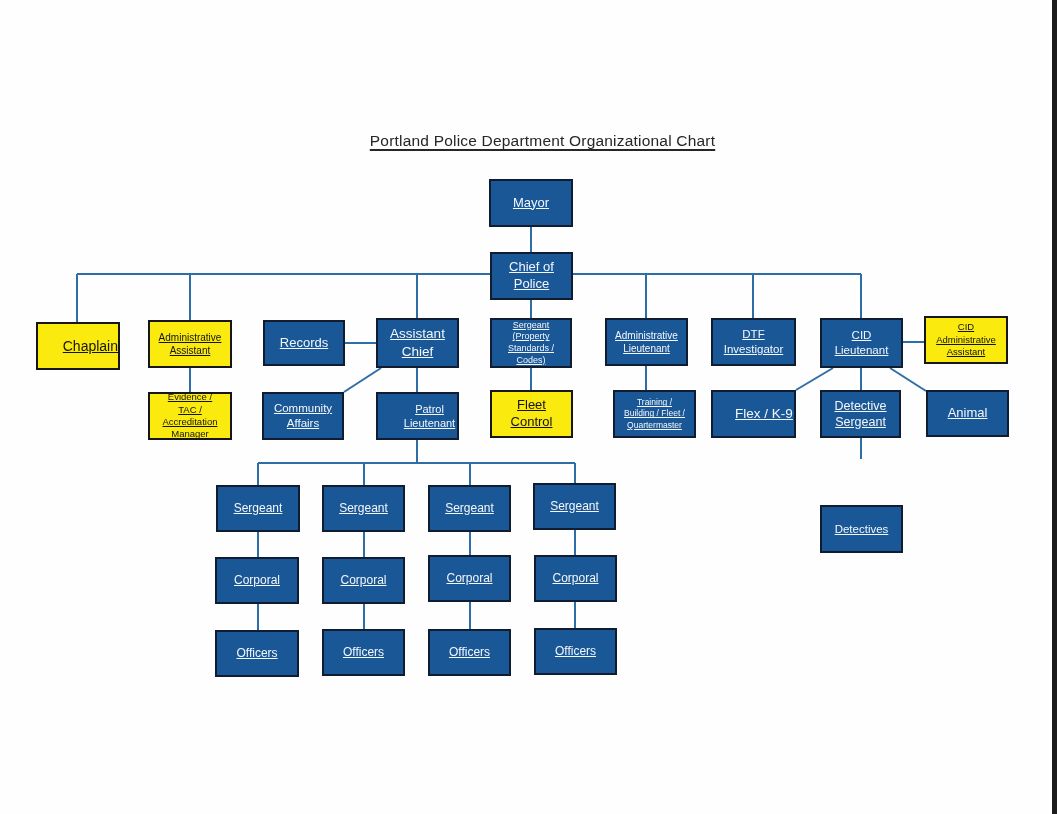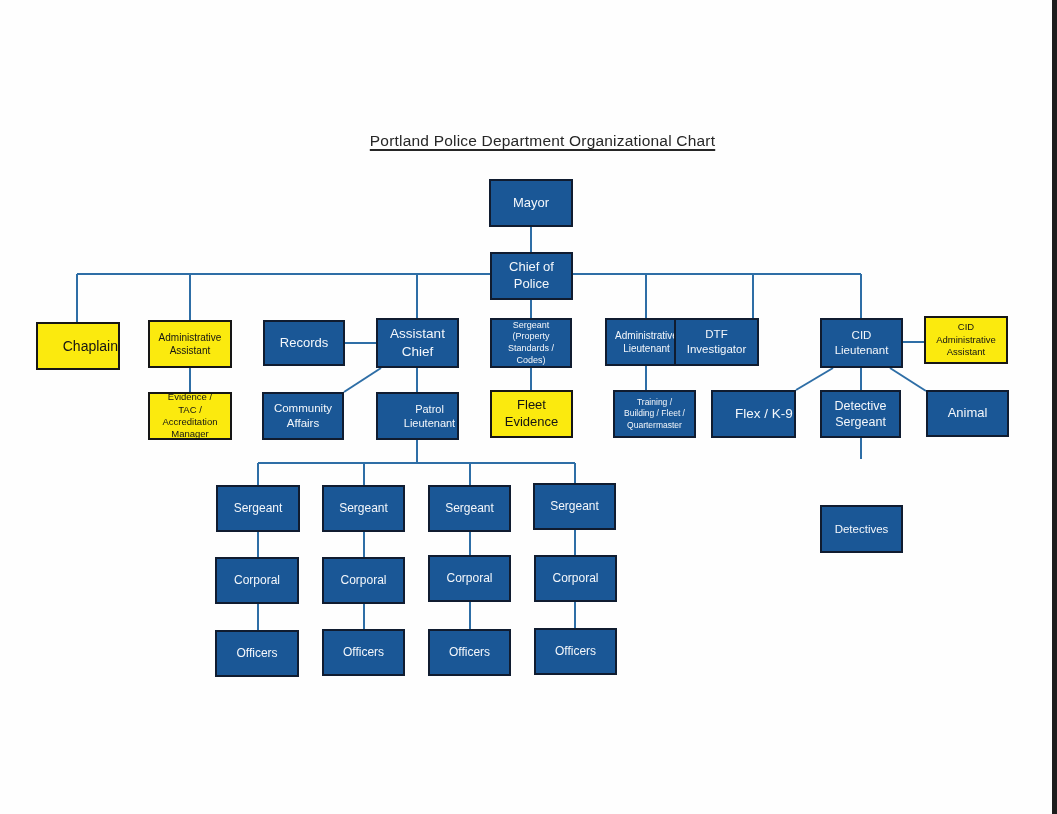--- a/index.html
+++ b/index.html
@@ -25,21 +25,21 @@
     text-align:center;font-size:15.5px;font-weight:normal;color:var(--title);
     letter-spacing:.2px;
     text-decoration:underline;text-decoration-thickness:1.5px;text-underline-offset:3px;
   }
   #connector-layer{
     position:absolute;left:0;top:0;width:1057px;height:814px;pointer-events:none;
   }
   .node{
     position:absolute;display:flex;flex-direction:column;
     align-items:center;justify-content:center;
-    text-align:center;line-height:1.3;box-sizing:border-box;
+    text-align:center;line-height:1.3;box-sizing:border-box;text-decoration:underline;
   }
   .node.blue{
     background:var(--blue);border:2px solid var(--border-blue);color:var(--text-blue);
   }
   .node.yellow{
     background:var(--yellow);border:2px solid var(--border-yellow);color:var(--text-yellow);
   }
   .node-line{white-space:nowrap;}
   .scan-strip{
     position:absolute;top:0;right:0;width:5px;height:814px;background:var(--scan);
@@ -113,21 +113,21 @@
     <div class="node blue" style="left: 490px; top: 318px; width: 82px; height: 50px; font-size: 9px;">
       <div class="node-line">Sergeant</div>
       <div class="node-line">(Property</div>
       <div class="node-line">Standards /</div>
       <div class="node-line">Codes)</div>
     </div>
     <div class="node blue" style="left: 605px; top: 318px; width: 83px; height: 48px; font-size: 10px;">
       <div class="node-line">Administrative</div>
       <div class="node-line">Lieutenant</div>
     </div>
-    <div class="node blue" style="left: 674px; top: 318px; width: 85px; height: 48px; font-size: 11.5px;">
+    <div class="node blue" style="left: 711px; top: 318px; width: 85px; height: 48px; font-size: 11.5px;">
       <div class="node-line">DTF</div>
       <div class="node-line">Investigator</div>
     </div>
     <div class="node blue" style="left: 820px; top: 318px; width: 83px; height: 50px; font-size: 11.5px;">
       <div class="node-line">CID</div>
       <div class="node-line">Lieutenant</div>
     </div>
     <div class="node yellow" style="left: 924px; top: 316px; width: 84px; height: 48px; font-size: 9.5px;">
       <div class="node-line">CID</div>
       <div class="node-line">Administrative</div>
@@ -142,21 +142,21 @@
     <div class="node blue" style="left: 262px; top: 392px; width: 82px; height: 48px; font-size: 11.5px;">
       <div class="node-line">Community</div>
       <div class="node-line">Affairs</div>
     </div>
     <div class="node blue" style="left: 376px; top: 392px; width: 83px; height: 48px; font-size: 11px; padding-left: 24px;">
       <div class="node-line">Patrol</div>
       <div class="node-line">Lieutenant</div>
     </div>
     <div class="node yellow" style="left: 490px; top: 390px; width: 83px; height: 48px; font-size: 13px;">
       <div class="node-line">Fleet</div>
-      <div class="node-line">Evidence</div>
+      <div class="node-line">Control</div>
     </div>
     <div class="node blue" style="left: 605px; top: 390px; width: 83px; height: 48px; font-size: 8.5px; margin-left: 8px;">
       <div class="node-line">Training /</div>
       <div class="node-line">Building / Fleet /</div>
       <div class="node-line">Quartermaster</div>
     </div>
     <div class="node blue" style="left: 711px; top: 390px; width: 85px; height: 48px; font-size: 13.5px; padding-left: 21px;">
       <div class="node-line">Flex / K-9</div>
     </div>
     <div class="node blue" style="left: 820px; top: 390px; width: 81px; height: 48px; font-size: 12.5px;">

